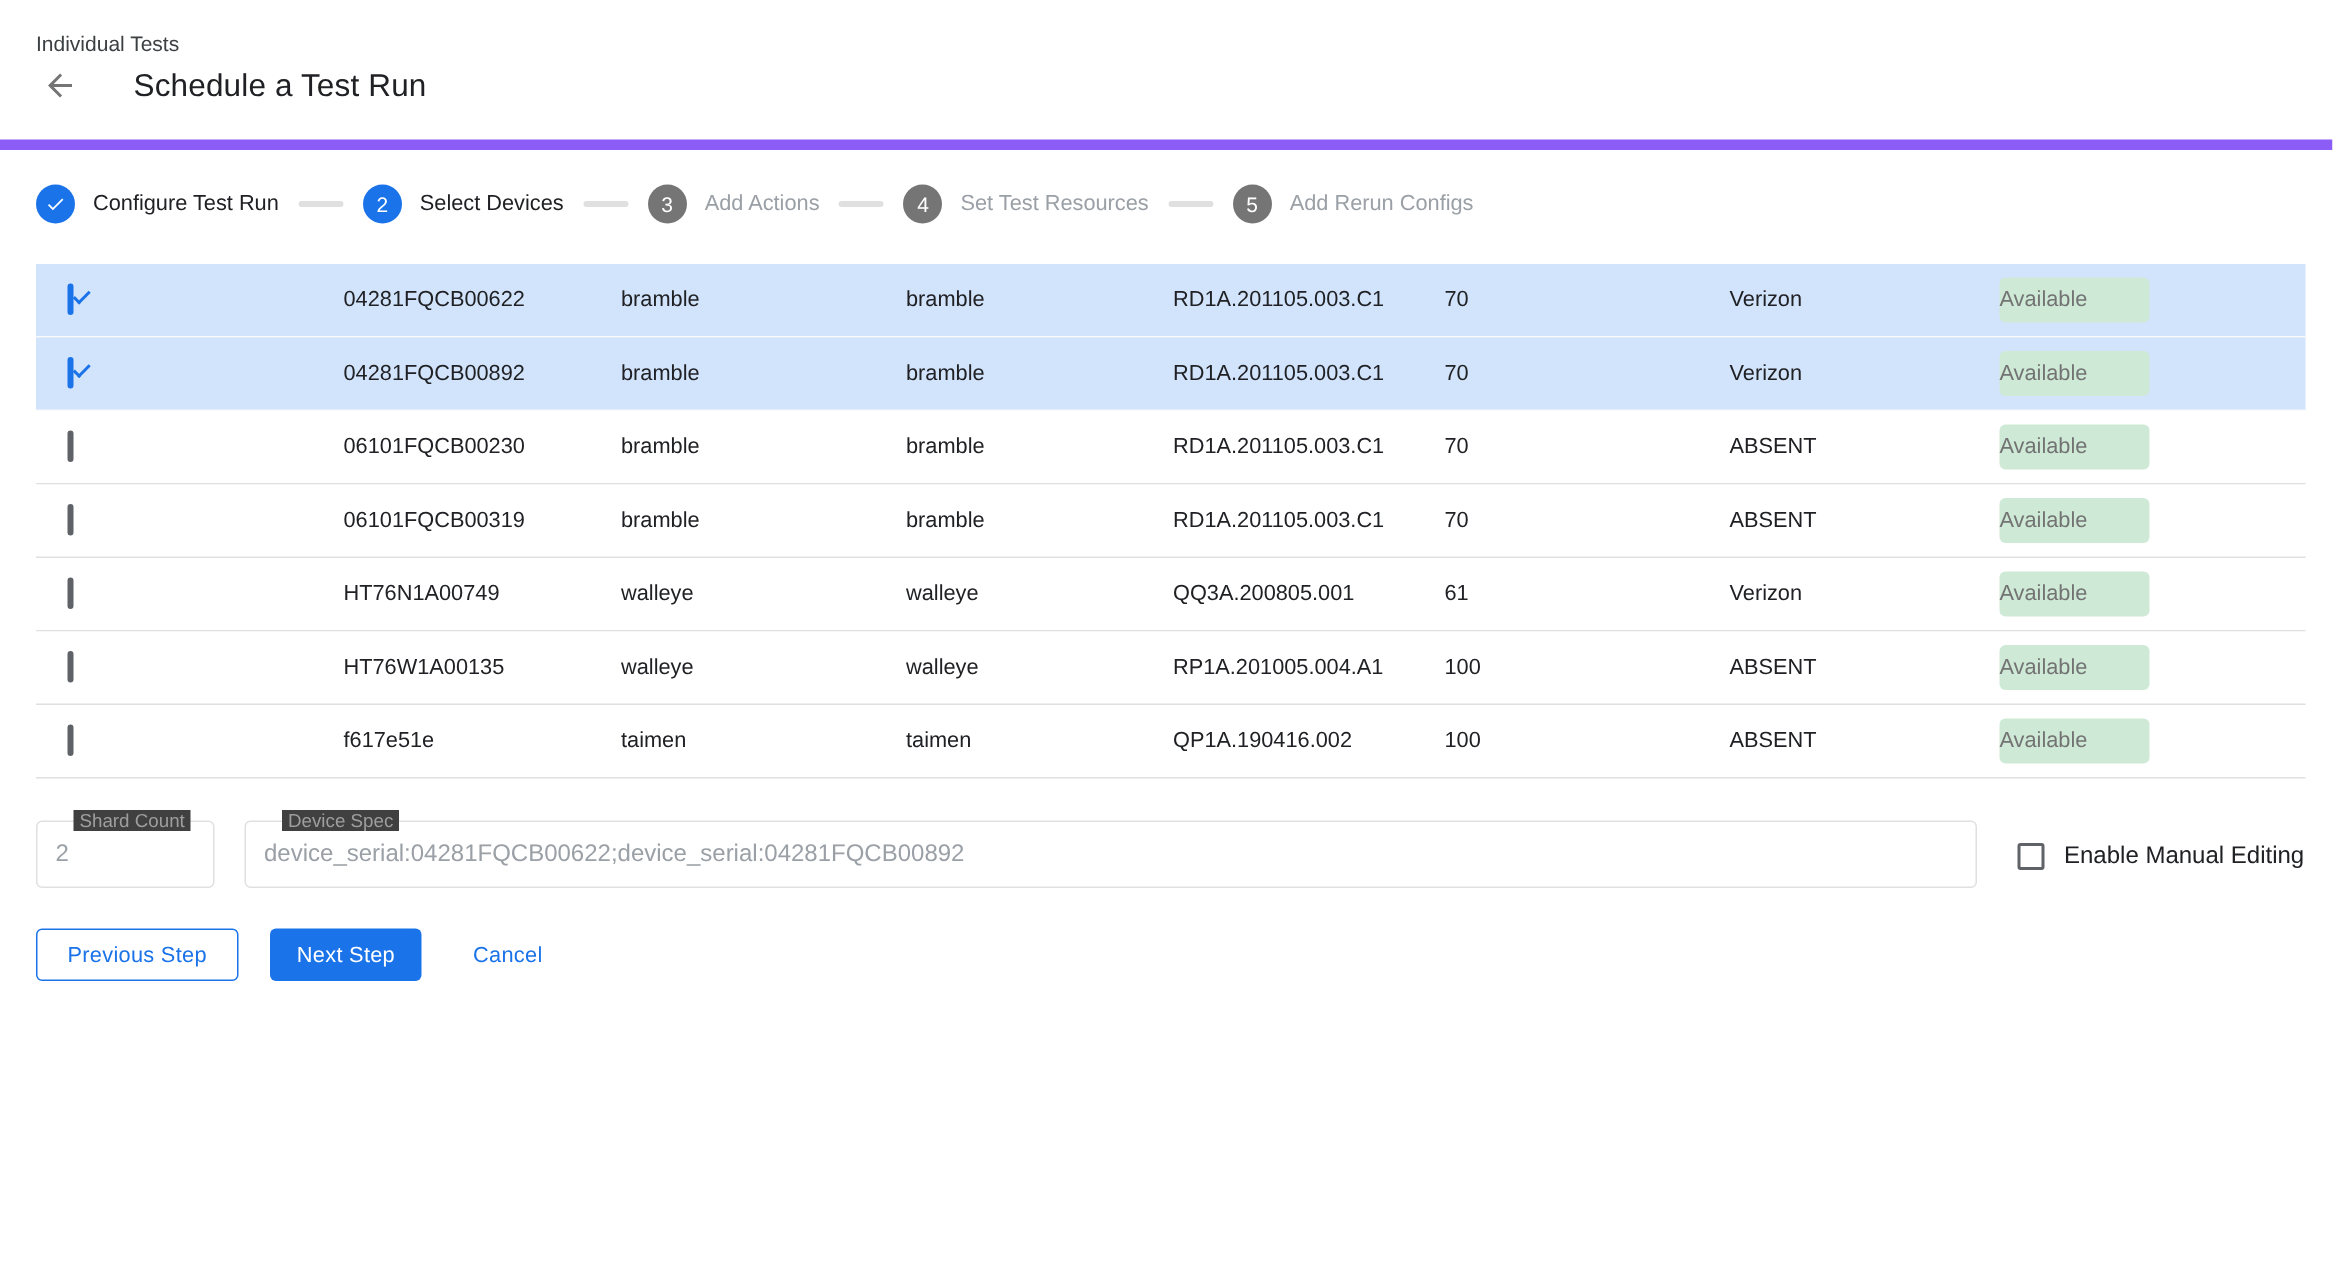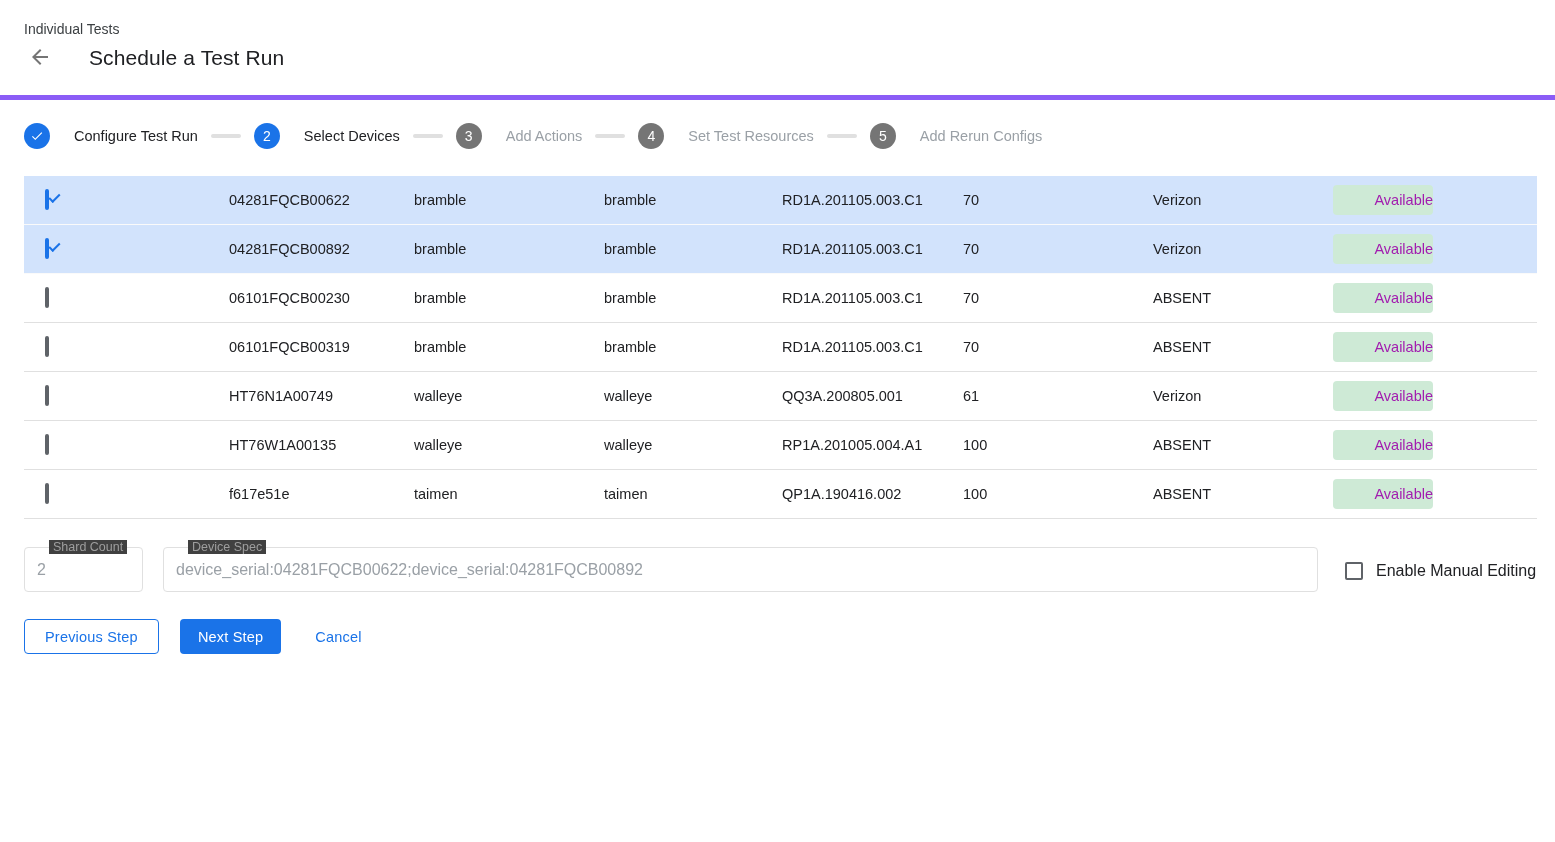--- a/index.html
+++ b/index.html
@@ -1,34 +1,34 @@
 <!DOCTYPE html>
 <html><head>
 <meta charset="utf-8">
 <style>
   * { box-sizing: border-box; margin: 0; padding: 0; }
   html, body { width: 1555px; height: 842px; background: #ffffff;
     font-family: "Liberation Sans", sans-serif; color: #202124; overflow: hidden; }
 
   
-  .page-header { height: 100px; border-bottom: 5px solid #8b5cf6; padding: 21px 0 0 24px; }
+  .page-header { height: 100px; border-bottom: 7px solid #8b5cf6; padding: 21px 0 0 24px; }
   .breadcrumb { font-size: 14px; color: #3c4043; }
   .title-row { display: flex; align-items: center; margin-top: 9px; gap: 20px; }
   .back-btn { width: 24px; height: 24px; margin-left: 4px; cursor: pointer; display: flex;
     align-items: center; justify-content: center; background: none; border: none; }
   .page-title { font-size: 21px; font-weight: 400; color: #202124; margin-left: 17px; letter-spacing: .1px; }
 
   
   .stepper { display: flex; align-items: center; margin: 22px 0 0 24px; height: 27px; }
   .step { display: flex; align-items: center; }
   .step-circle { width: 26px; height: 26px; border-radius: 50%; color: #fff; font-size: 14px;
     display: flex; align-items: center; justify-content: center; flex: none; }
   .step.completed .step-circle, .step.active .step-circle { background: #1a73e8; }
   .step.pending .step-circle { background: #757575; }
-  .step-label { margin-left: 24px; font-size: 14.5px; }
+  .step-label { margin-left: 12px; font-size: 14.5px; }
   .step.completed .step-label, .step.active .step-label { color: #202124; }
   .step.pending .step-label { color: #9aa0a6; }
   .step-connector { width: 30px; height: 4px; border-radius: 2px; background: #e0e0e0; margin: 0 13px; }
 
   
   .device-table { margin: 27px 18px 0 24px; }
   .trow { display: grid; grid-template-columns: 205px 185px 190px 178px 181px 190px 180px 1fr;
     align-items: center; }
   .thead { background: #f2f2f2; height: 53px; border-bottom: 4px solid #ffffff; }
   .thead .col-label { font-size: 14px; color: #5f6368; }
@@ -40,22 +40,22 @@
   
   .cb { width: 18px; height: 18px; border-radius: 2px; position: relative; margin-left: 21px; cursor: pointer; }
   .cb.unchecked { border: 2px solid #5f6368; }
   .cb.checked { border: 2px solid #1a73e8; }
   .cb.checked::after { content: ""; position: absolute; left: 1.5px; top: 2.5px; width: 9px; height: 4px;
     border-left: 2px solid #1a73e8; border-bottom: 2px solid #1a73e8; transform: rotate(-45deg); }
   .cb.indeterminate { border: 2px solid #1a73e8; }
   .cb.indeterminate::after { content: ""; position: absolute; left: 2px; top: 5.5px; width: 10px; height: 3px;
     background: #1a73e8; }
 
-  .state-badge { display: inline-block; width: 100px; height: 30px; line-height: 30px; text-align: right;
-    background: #ceead6; color: #a21caf; border-radius: 4px; font-size: 14.5px; }
+  .state-badge { display: inline-block; width: 100px; height: 30px; line-height: 30px; text-align: left;
+    background: #ceead6; color: #737373; border-radius: 4px; font-size: 14.5px; }
 
   
   .form-row { display: flex; align-items: flex-start; margin: 28px 18px 0 24px; }
   .outlined-field { position: relative; border: 1px solid #e0e0e0; border-radius: 4px; height: 45px;
     background: #fff; display: flex; align-items: center; }
   .field-label { position: absolute; top: -8px; left: 24px; background: #404040; padding: 0 4px;
     font-size: 12.5px; color: #9e9e9e; white-space: nowrap; }
   .field-value { width: 100%; border: none; outline: none; background: transparent; padding: 0 12px;
     font-size: 16px; color: #9aa0a6; font-family: "Liberation Sans", sans-serif; }
   .shard-field { width: 119px; }

